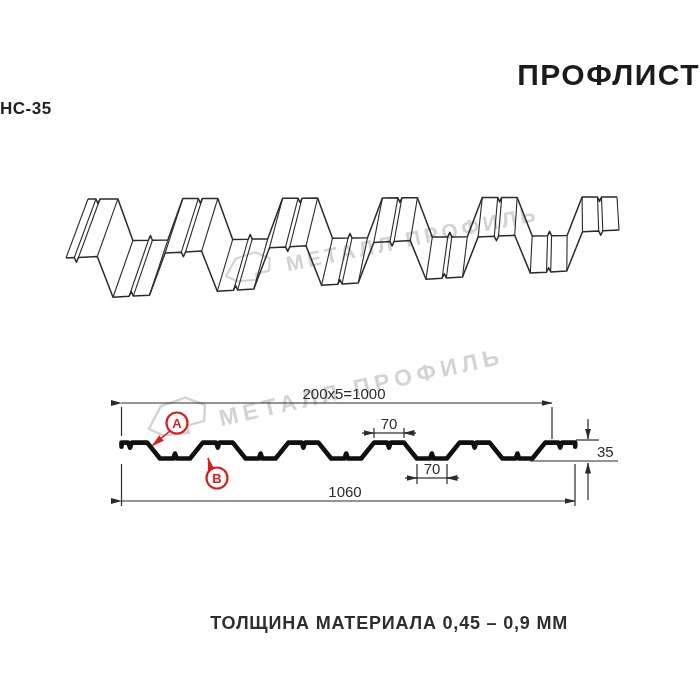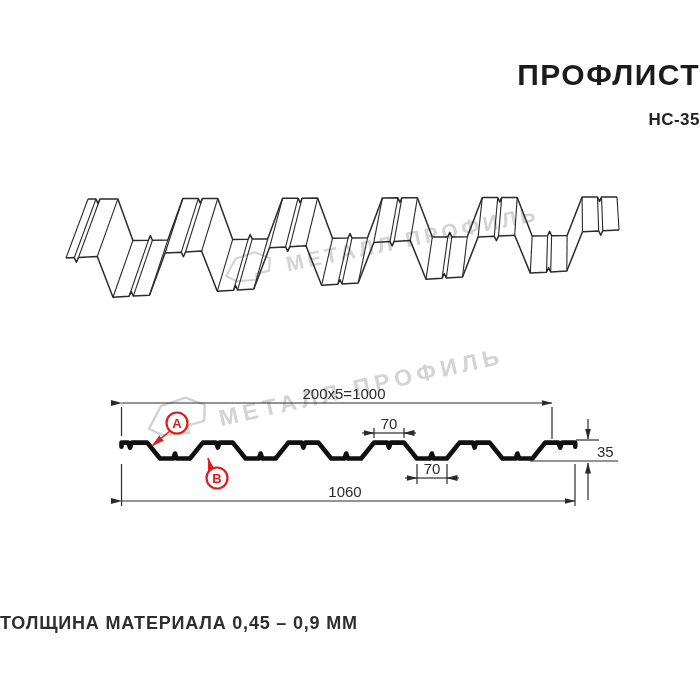--- a/index.html
+++ b/index.html
@@ -1,22 +1,22 @@
 <!DOCTYPE html>
 <html><head>
 <meta charset="utf-8">
 <style>
   html,body{margin:0;padding:0;background:#fff;}
   .stage{position:relative;width:700px;height:700px;background:#fff;overflow:hidden;
          font-family:"Liberation Sans",sans-serif;}
   .title{position:absolute;left:0;top:58px;width:700px;text-align:right;
          font-size:30px;font-weight:800;letter-spacing:1.5px;color:#1b1b1b;}
-  .model{position:absolute;left:0;top:99px;width:700px;text-align:right;
-         font-size:17px;font-weight:700;letter-spacing:.5px;color:#222;margin-top:11px;}
-  .footer-note{position:absolute;left:0;top:613px;width:568px;text-align:left;
+  .model{position:absolute;left:0;top:99px;width:700px;text-align:left;
+         font-size:17px;font-weight:700;letter-spacing:.5px;color:#222;}
+  .footer-note{position:absolute;left:0;top:613px;width:568px;text-align:right;
          font-size:18px;font-weight:600;letter-spacing:.8px;color:#2e2e2e;}
   .wm{position:absolute;display:flex;align-items:flex-end;gap:8px;color:#d3d3d3;
       transform-origin:0 100%;white-space:nowrap;pointer-events:none;}
   .wm .wm-text{font-weight:700;}
   .wm1{left:222px;top:256px;height:34px;transform:rotate(-11.5deg);}
   .wm1 .wm-text{font-size:21px;letter-spacing:4px;}
   .wm2{left:150px;top:400px;height:48px;transform:rotate(-12.5deg);}
   .wm2 .wm-text{font-size:23px;letter-spacing:5px;}
   .wm svg{display:block;}
   svg.draw{position:absolute;left:0;top:0;}

